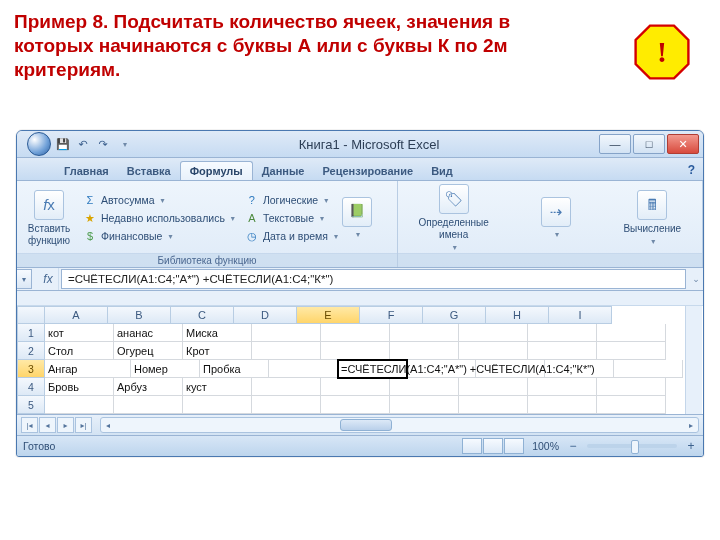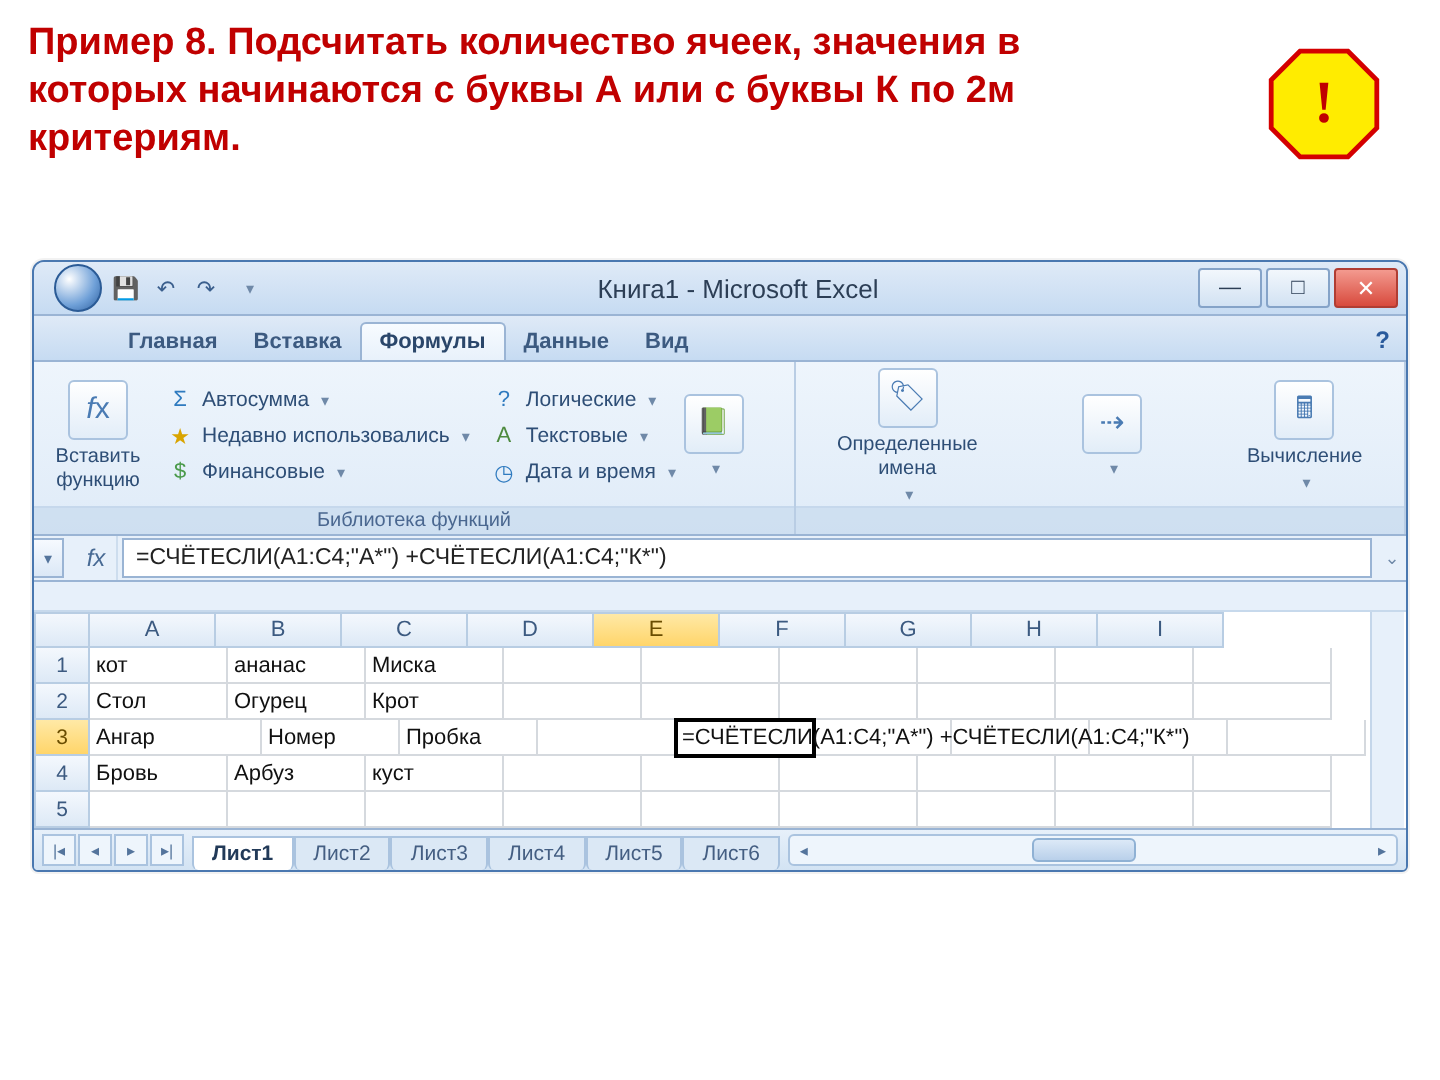--- a/index.html
+++ b/index.html
@@ -181,20 +181,21 @@
       <div class="winbtn close">✕</div>
     </div>
   </div>
 
   <div class="ribbon-tabs" id="ribbon-tabs">
 
     <div class="rtab">Главная</div>
       <div class="rtab">Вставка</div>
       <div class="rtab active">Формулы</div>
       <div class="rtab">Данные</div>
+      <div class="rtab">Рецензирование</div>
       <div class="rtab">Вид</div>
       <div class="help-icon">?</div>
   </div>
 
   <div class="ribbon">
     <div class="rgroup" style="width:380px">
       <div class="rgroup-body">
         <div class="bigbtn">
           <div class="ic"><i>f</i>x</div>
           <span>Вставить функцию</span>
@@ -231,21 +232,21 @@
               <span class="ic" style="color:#2e7abf">◷</span>
               <span>Дата и время</span>
               <span class="dd">▾</span>
             </div>
         </div>
         <div class="bigbtn" style="width:24px">
           <div class="ic" style="font-size:13px">📗</div>
           <span class="dd">▾</span>
         </div>
       </div>
-      <div class="rgroup-label">Библиотека функций</div>
+      <div class="rgroup-label">Библиотека функцию</div>
     </div>
 
     <div class="rgroup" style="flex:1">
       <div class="rgroup-body" style="justify-content:space-around">
         <div class="bigbtn" style="width:82px">
           <div class="ic">🏷</div>
           <span>Определенные имена</span>
             <span class="dd">▾</span>
         </div>
         <div class="bigbtn" style="width:76px">
@@ -376,29 +377,36 @@
     <div class="vscroll"></div>
   </div>
 
   <div class="sheet-tabbar">
     <div class="nav-arrows">
       <div class="navbtn">|◂</div>
       <div class="navbtn">◂</div>
       <div class="navbtn">▸</div>
       <div class="navbtn">▸|</div>
     </div>
-    <div id="sheet-tabs" style="display:flex">
-        <div class="stab active">Лист1</div>
-        <div class="stab">Лист2</div>
-        <div class="stab">Лист3</div>
-        <div class="stab">Лист4</div>
-        <div class="stab">Лист5</div>
-        <div class="stab">Лист6</div>
-      </div>
     <div class="hscroll">
       <div class="arrow">◂</div>
       <div class="thumb"></div>
       <div class="arrow" style="margin-left:auto">▸</div>
     </div>
   </div>
 
+  <div class="statusbar">
+    <span>Готово</span>
+    <div class="spacer"></div>
+    <div class="viewbtns">
+      <div class="vbtn"></div>
+      <div class="vbtn"></div>
+      <div class="vbtn"></div>
+    </div>
+    <span>100%</span>
+    <span class="zm">−</span>
+    <div class="zoom-slider">
+        <div class="zthumb"></div>
+      </div>
+    <span class="zm">+</span>
+  </div>
 
 </div>
 
 </body></html>

